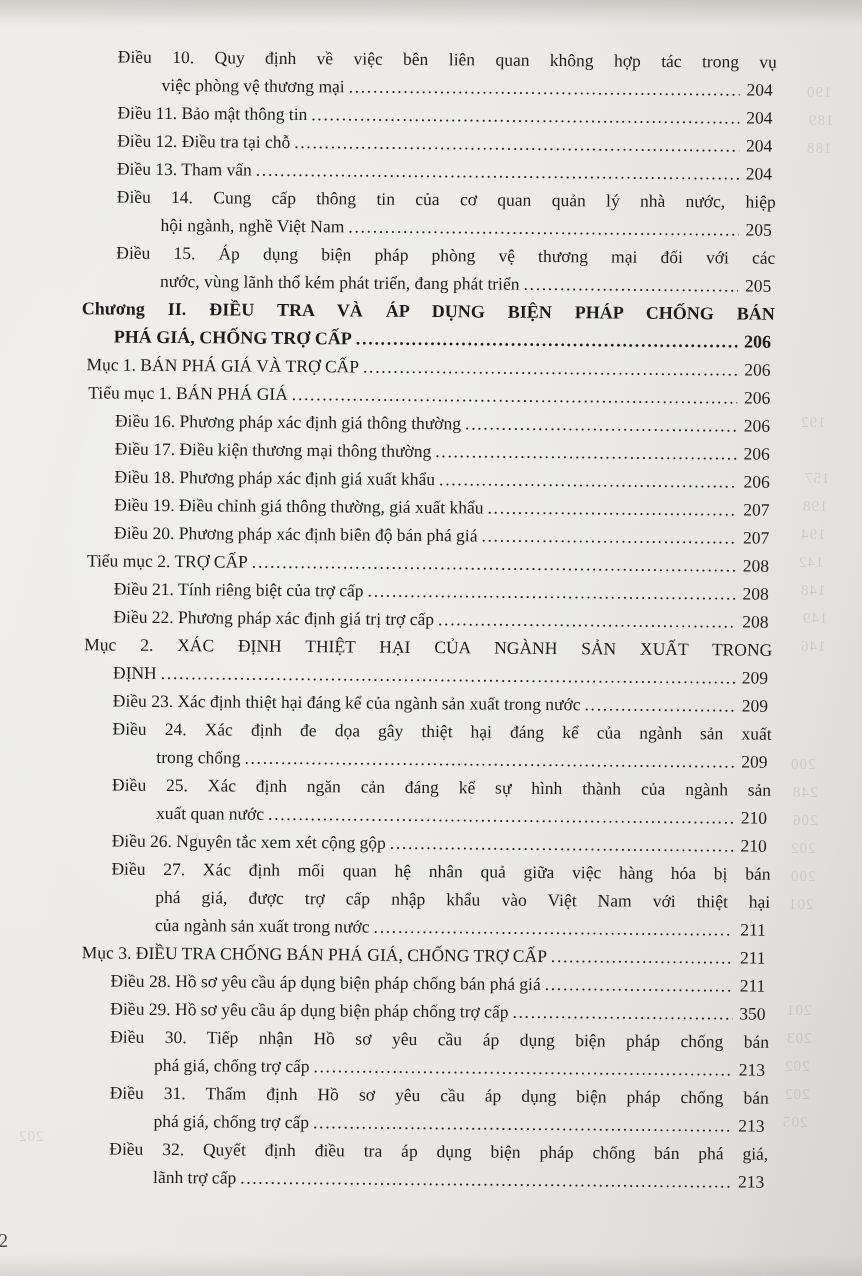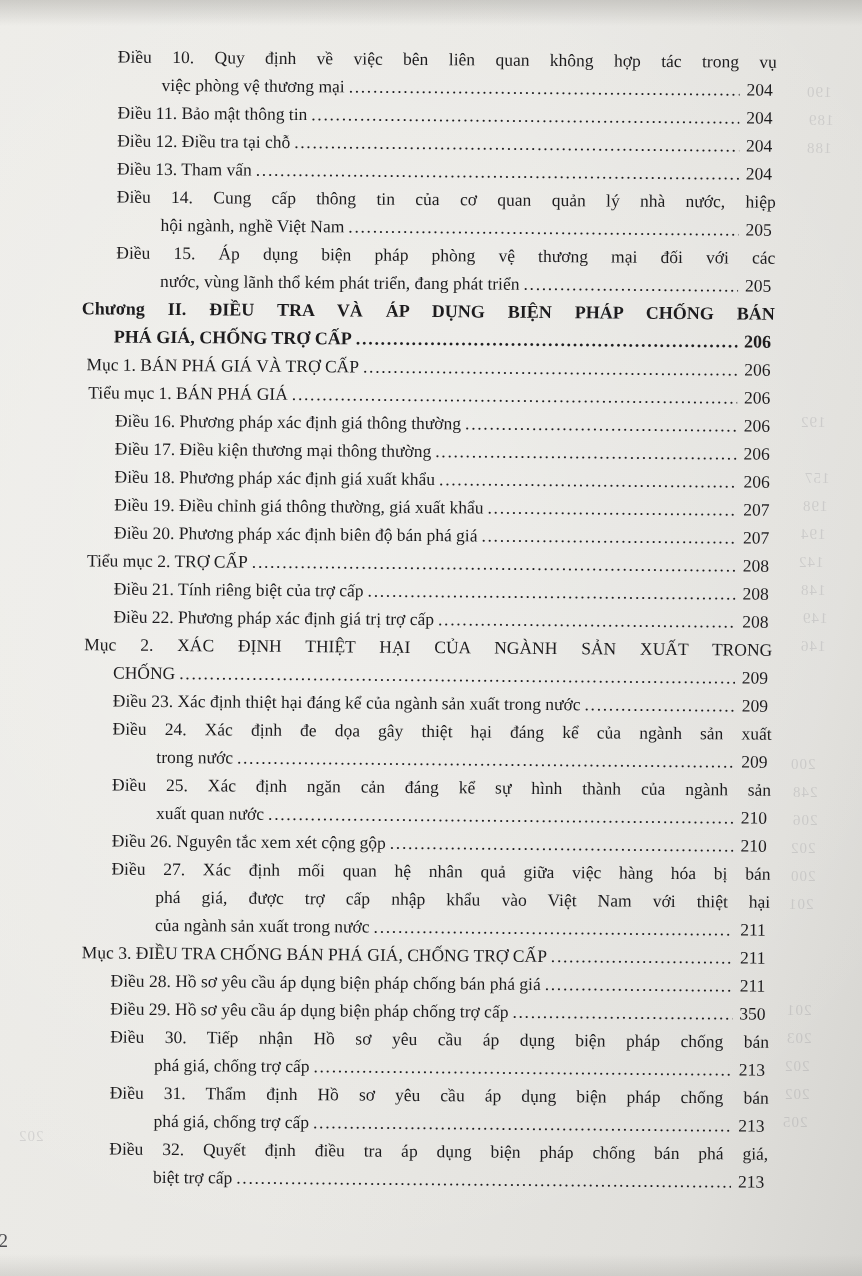--- a/index.html
+++ b/index.html
@@ -243,36 +243,36 @@
       <div class="entry level-dieu">
         <div class="line last">
           <span class="line-text">Điều 22. Phương pháp xác định giá trị trợ cấp</span>
           <span class="leader">........................................................................................................................................................................................................................................................................................</span>
           <span class="pagenum">208</span>
         </div>
       </div>
       <div class="entry level-muc">
         <div class="line full">Mục 2. XÁC ĐỊNH THIỆT HẠI CỦA NGÀNH SẢN XUẤT TRONG</div>
         <div class="line last cont">
-          <span class="line-text">CHỐNG</span>
+          <span class="line-text">ĐỊNH</span>
           <span class="leader">........................................................................................................................................................................................................................................................................................</span>
           <span class="pagenum">209</span>
         </div>
       </div>
       <div class="entry level-dieu">
         <div class="line last">
           <span class="line-text">Điều 23. Xác định thiệt hại đáng kể của ngành sản xuất trong nước</span>
           <span class="leader">........................................................................................................................................................................................................................................................................................</span>
           <span class="pagenum">209</span>
         </div>
       </div>
       <div class="entry level-dieu">
         <div class="line full">Điều 24. Xác định đe dọa gây thiệt hại đáng kể của ngành sản xuất</div>
         <div class="line last cont">
-          <span class="line-text">trong nước</span>
+          <span class="line-text">trong chống</span>
           <span class="leader">........................................................................................................................................................................................................................................................................................</span>
           <span class="pagenum">209</span>
         </div>
       </div>
       <div class="entry level-dieu">
         <div class="line full">Điều 25. Xác định ngăn cản đáng kể sự hình thành của ngành sản</div>
         <div class="line last cont">
           <span class="line-text">xuất quan nước</span>
           <span class="leader">........................................................................................................................................................................................................................................................................................</span>
           <span class="pagenum">210</span>
@@ -327,21 +327,21 @@
         <div class="line full">Điều 31. Thẩm định Hồ sơ yêu cầu áp dụng biện pháp chống bán</div>
         <div class="line last cont">
           <span class="line-text">phá giá, chống trợ cấp</span>
           <span class="leader">........................................................................................................................................................................................................................................................................................</span>
           <span class="pagenum">213</span>
         </div>
       </div>
       <div class="entry level-dieu">
         <div class="line full">Điều 32. Quyết định điều tra áp dụng biện pháp chống bán phá giá,</div>
         <div class="line last cont">
-          <span class="line-text">biệt trợ cấp</span>
+          <span class="line-text">lãnh trợ cấp</span>
           <span class="leader">........................................................................................................................................................................................................................................................................................</span>
           <span class="pagenum">213</span>
         </div>
       </div>
     </div>
 </main>
 
 <div class="corner-num">02</div>
 
 <div class="bottom-shade"></div>

